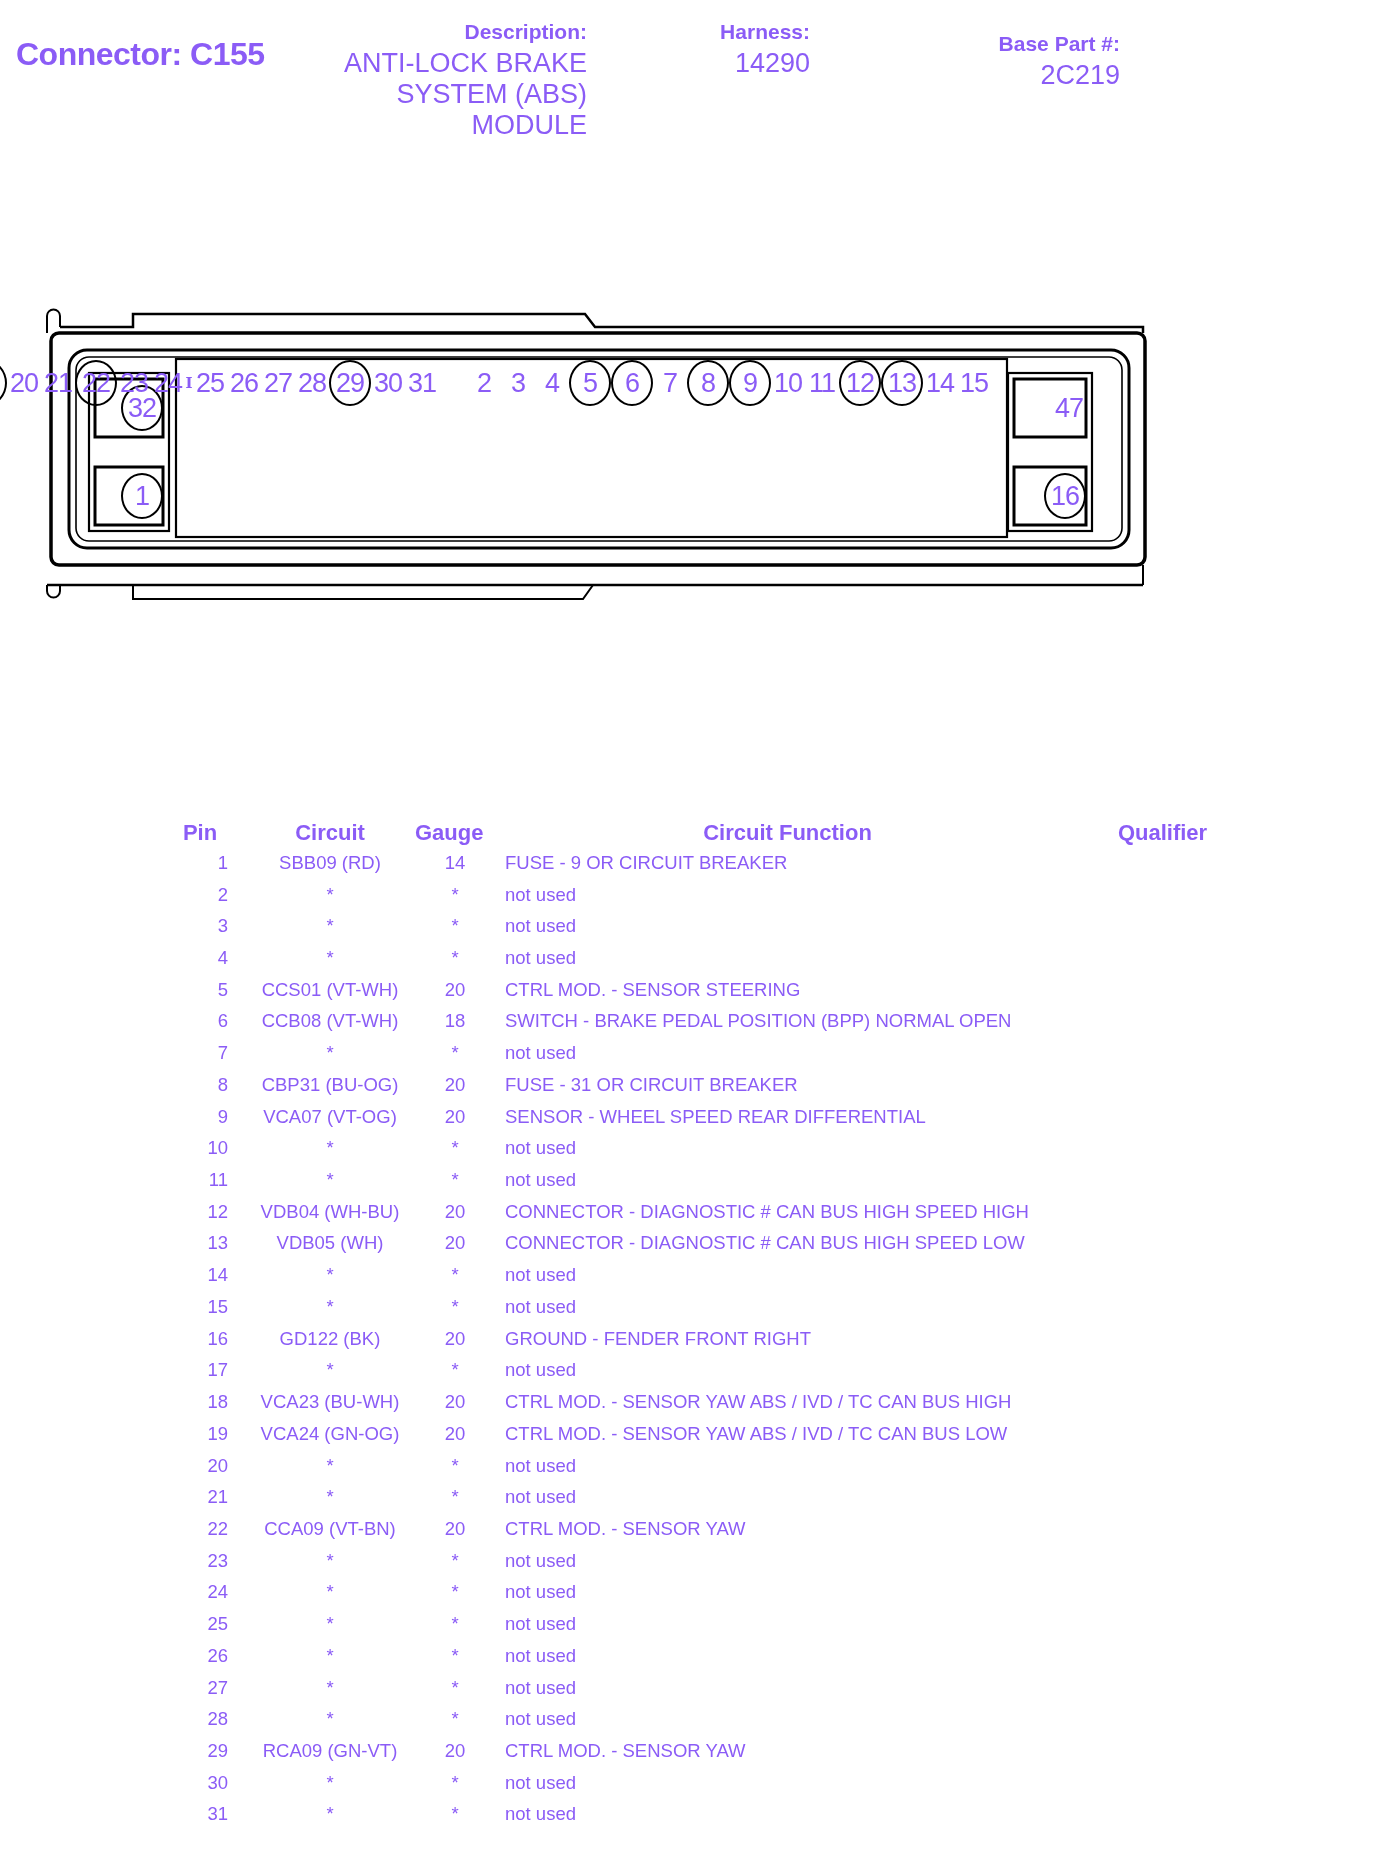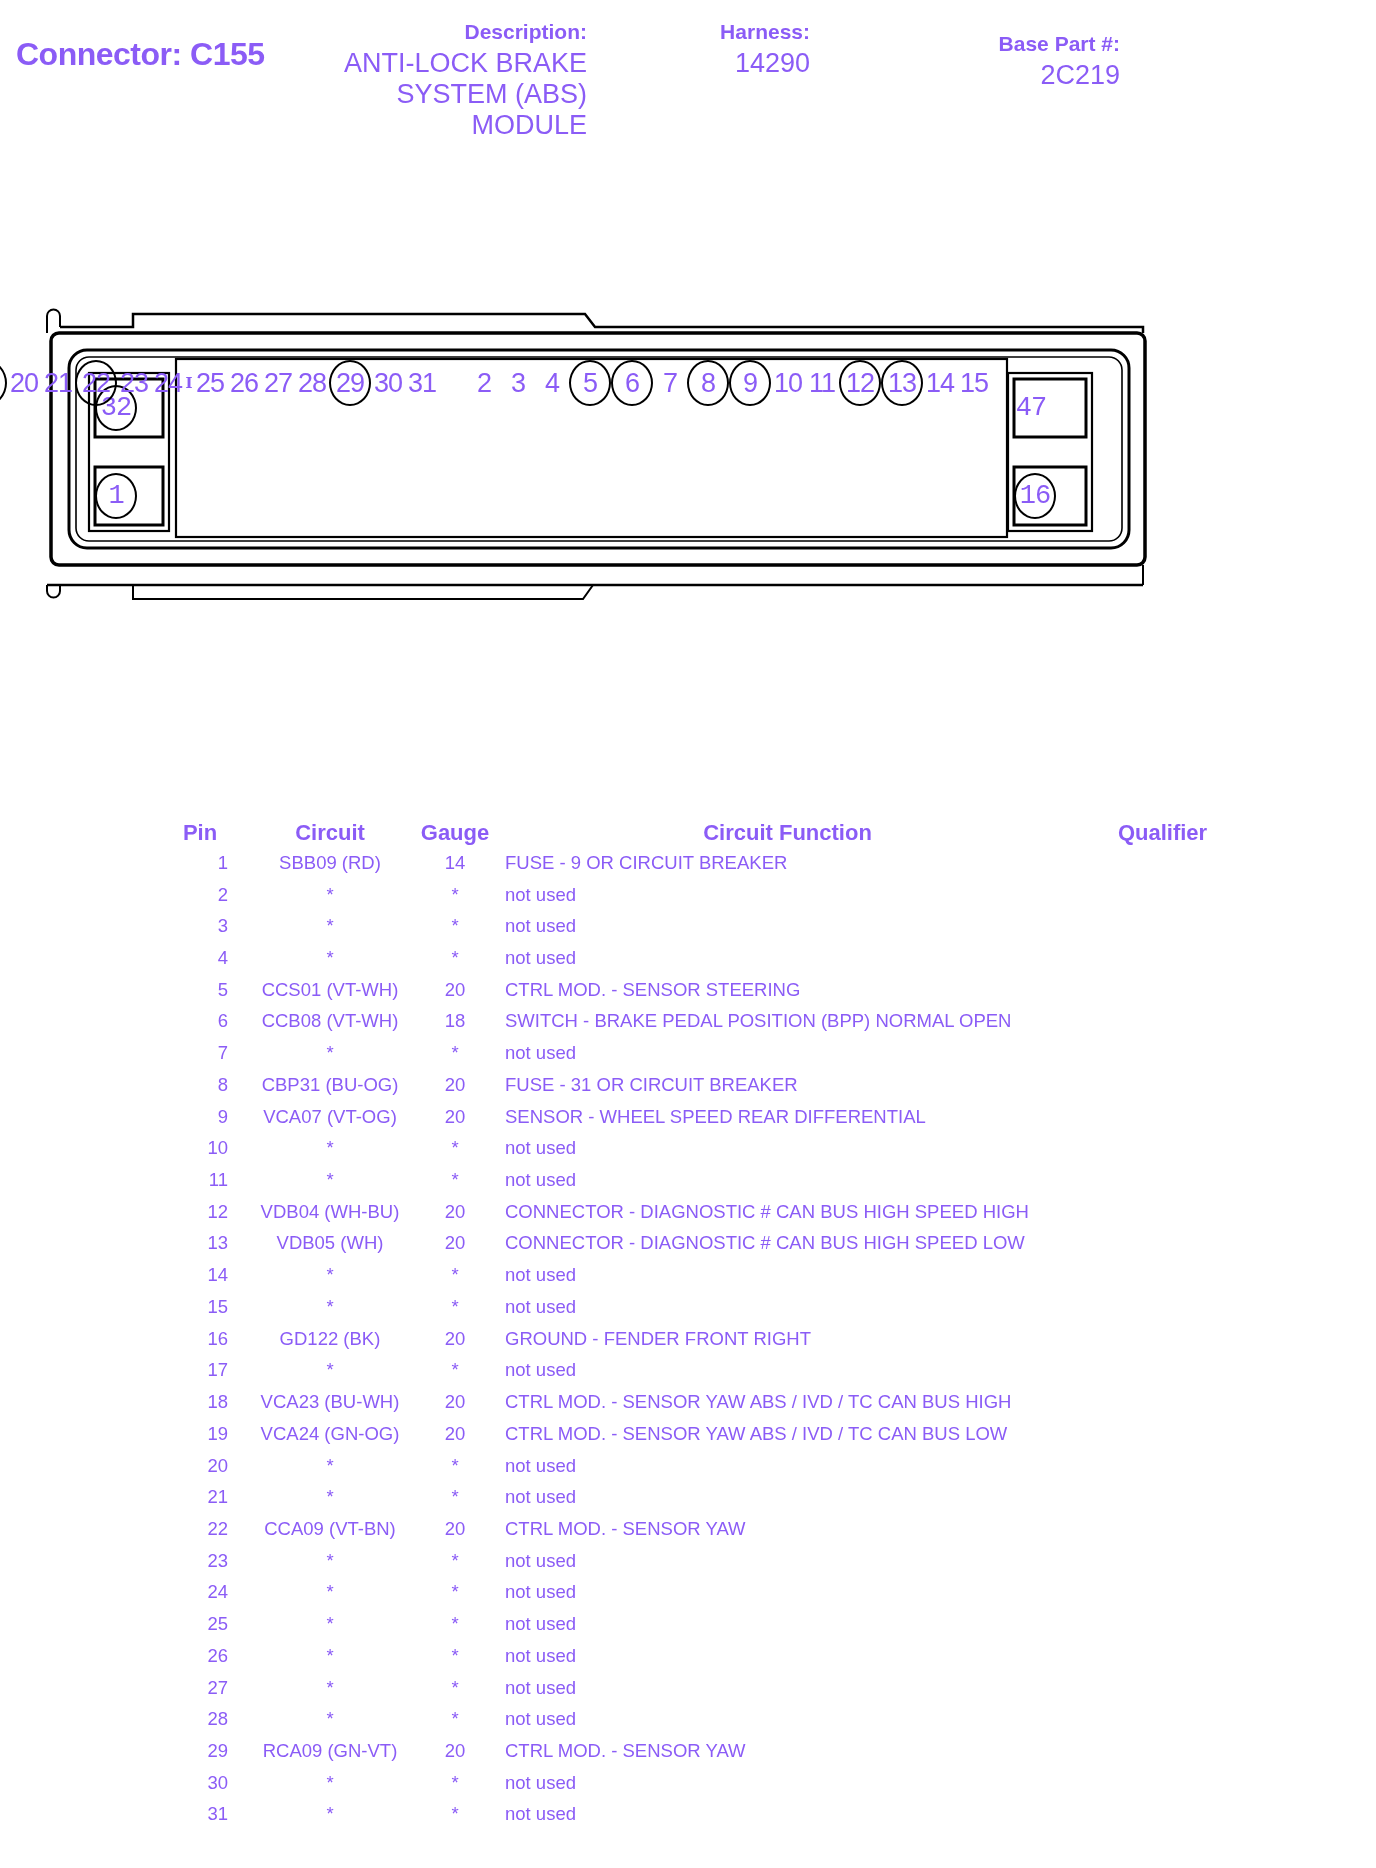--- a/index.html
+++ b/index.html
@@ -29,27 +29,27 @@
     box-sizing:border-box; white-space:nowrap;
   }
   .pin[data-variant="circled"]{width:42px; min-width:42px; border:2.5px solid #000; border-radius:50%;}
   .pin[data-variant="mark"]{
     font-family:"DejaVu Serif", serif; font-size:15px; font-weight:bold;
     min-width:8px; height:auto; letter-spacing:0;
   }
   .side-col{position:absolute; display:flex; flex-direction:column; justify-content:space-between;}
   #left-col{left:50px; top:76px; width:68px; height:146px;}
   #right-col{left:969px; top:76px; width:72px; height:146px;}
-  .sq{height:58px; display:flex; align-items:center; justify-content:flex-start;font-family:Liberation Mono, monospace;}
+  .sq{height:58px; display:flex; align-items:center; justify-content:flex-end;}
   
   #pin-table{position:absolute; left:155px; top:812px; width:1130px;margin-top:8px;}
   .t-head{display:grid; grid-template-columns:90px 170px 80px 545px 245px; font-size:22px; font-weight:bold; line-height:26px;}
   .t-head .h-pin{text-align:center;}
   .t-head .h-circuit{text-align:center;}
-  .t-head .h-gauge{text-align:center;}
+  .t-head .h-gauge{}
   .t-head .h-func{text-align:center; padding-left:40px;}
   .t-head .h-qual{text-align:center;}
   #t-rows{margin-top:1px;}
   .trow{display:grid; grid-template-columns:90px 170px 80px 545px 245px; height:31.73px; align-items:center; font-size:18.5px;}
   .trow .c-pin{text-align:right; padding-right:17px;}
   .trow .c-circuit{text-align:center;}
   .trow .c-gauge{text-align:center;}
   .trow .c-func{text-align:left; padding-left:10px; white-space:nowrap;}
   .trow .c-qual{text-align:center;}
 </style>

